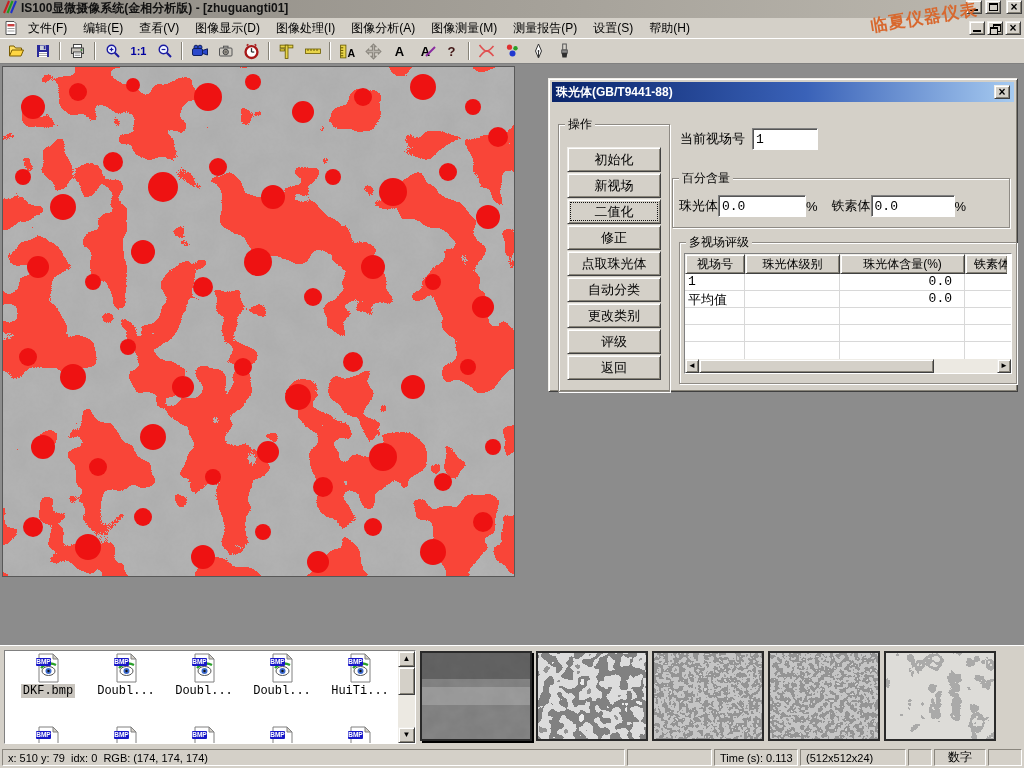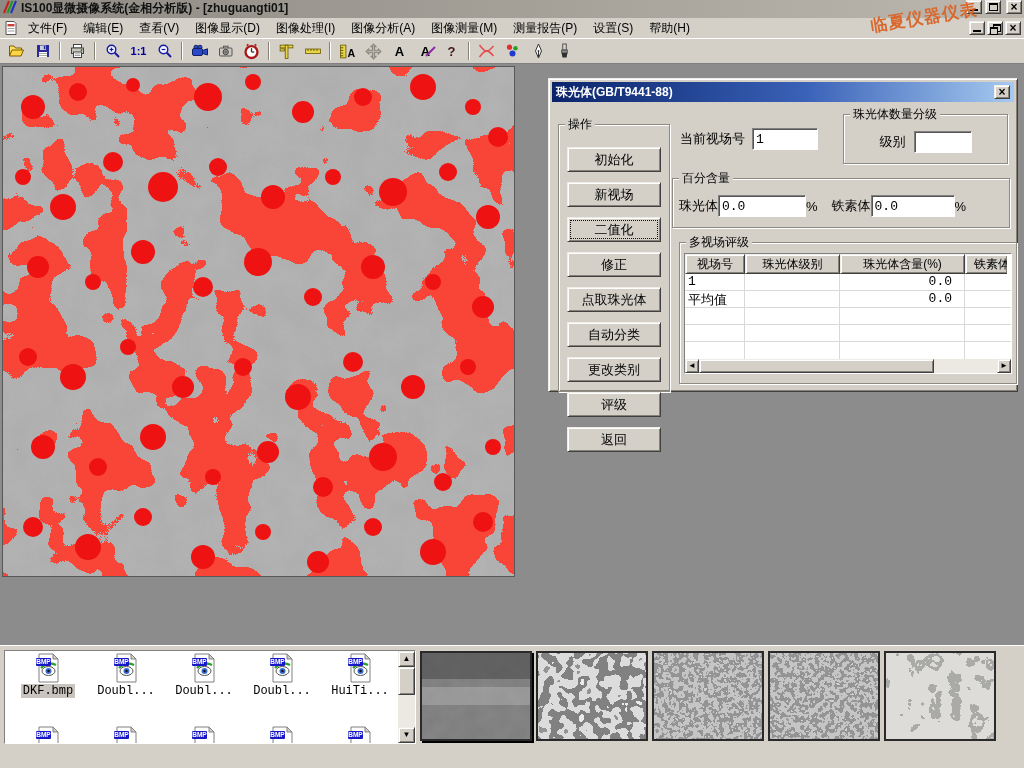--- a/index.html
+++ b/index.html
@@ -51,21 +51,21 @@
   
   .dialog { position:absolute; left:548px; top:14px; width:470px; height:314px; background:#d4d0c8;
             border:1px solid; border-color:#efede8 #404040 #404040 #efede8;
             box-shadow:inset 1px 1px 0 #fff, inset -1px -1px 0 #868277; padding:3px; }
   .dlg-title { height:20px; background:linear-gradient(90deg,#0a246a,#3a62b8 55%,#a6caf0);
                color:#fff; font-weight:bold; display:flex; align-items:center; padding:0 4px; }
   .dlg-title .winbtn { margin-left:auto; }
   .dlg-body { position:relative; height:286px; }
 
   .ops { position:absolute; left:6px; top:14px; width:112px; height:276px; }
-  .ops button { display:block; width:94px; height:25px; margin:10px auto; font-size:13px;
+  .ops button { display:block; width:94px; height:25px; margin:1px auto; font-size:13px;
                 font-family:"Liberation Sans","DejaVu Sans",sans-serif; }
   .ops button:first-of-type { margin-top:14px; }
   .focused { outline:1px dotted #111; outline-offset:-4px; }
 
   .fld { font-size:13px; }
   .cur-field { position:absolute; left:128px; top:26px; display:flex; align-items:center; gap:7px; }
   .grading { position:absolute; left:291px; top:4px; width:165px; height:58px; }
   .grading .in-row { display:flex; align-items:center; justify-content:center; gap:8px; margin-top:8px; }
   .percent { position:absolute; left:120px; top:68px; width:338px; height:58px; }
   .percent .in-row { display:flex; align-items:center; margin:8px 6px 0; }
@@ -427,27 +427,20 @@
           <button class="raised">更改类别</button>
           <button class="raised">评级</button>
           <button class="raised">返回</button>
         </fieldset>
 
         <div class="cur-field fld">
           <span>当前视场号</span>
           <input class="win" style="width: 66px;" value="1">
         </div>
 
-        <fieldset class="grp grading">
-          <legend>珠光体数量分级</legend>
-          <div class="in-row fld">
-            <span>级别</span>
-            <input class="win" style="width: 58px;" value="">
-          </div>
-        </fieldset>
 
         <fieldset class="grp percent">
           <legend>百分含量</legend>
           <div class="in-row fld">
             <span>珠光体</span>
             <input class="win" style="width: 88px;" value="0.0">
             <span>%</span>
             <span style="width:14px"></span>
             <span>铁素体</span>
             <input class="win" style="width: 84px;" value="0.0">
@@ -703,14 +696,23 @@
                 </feComponentTransfer>
           </filter>
             </defs>
           <rect width="108" height="86" fill="#dddcd8"></rect>
           <rect width="108" height="86" filter="url(#ft5)" opacity="0.65"></rect>
         </svg>
       </span>
     </div>
   </div>
 
+  <div class="statusbar">
+    <span class="spanel sp-pos">x: 510 y: 79  idx: 0  RGB: (174, 174, 174)</span>
+    <span class="spanel sp-b1"></span>
+    <span class="spanel sp-time">Time (s): 0.113</span>
+    <span class="spanel sp-size">(512x512x24)</span>
+    <span class="spanel sp-b2"></span>
+    <span class="spanel sp-mode">数字</span>
+    <span class="spanel sp-b3"></span>
+  </div>
 
 </div>
 
 </body></html>

